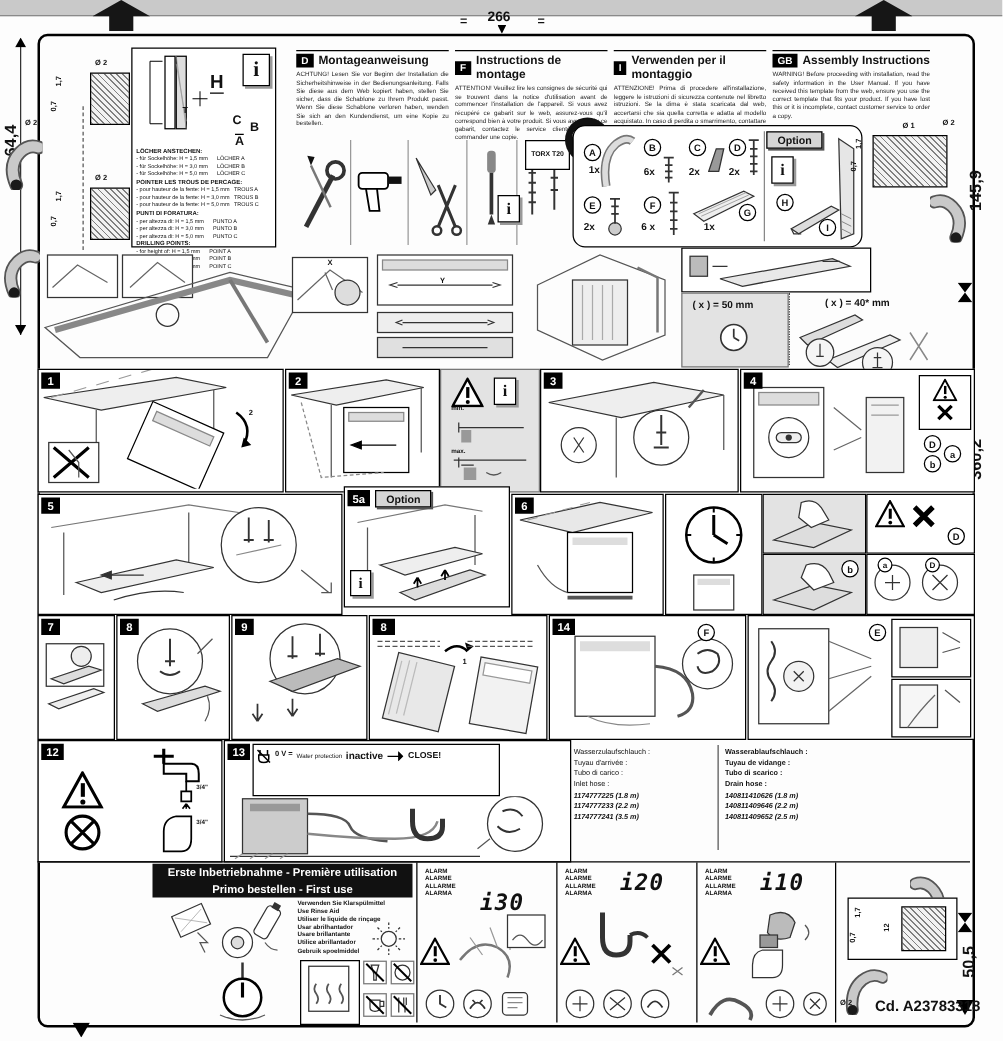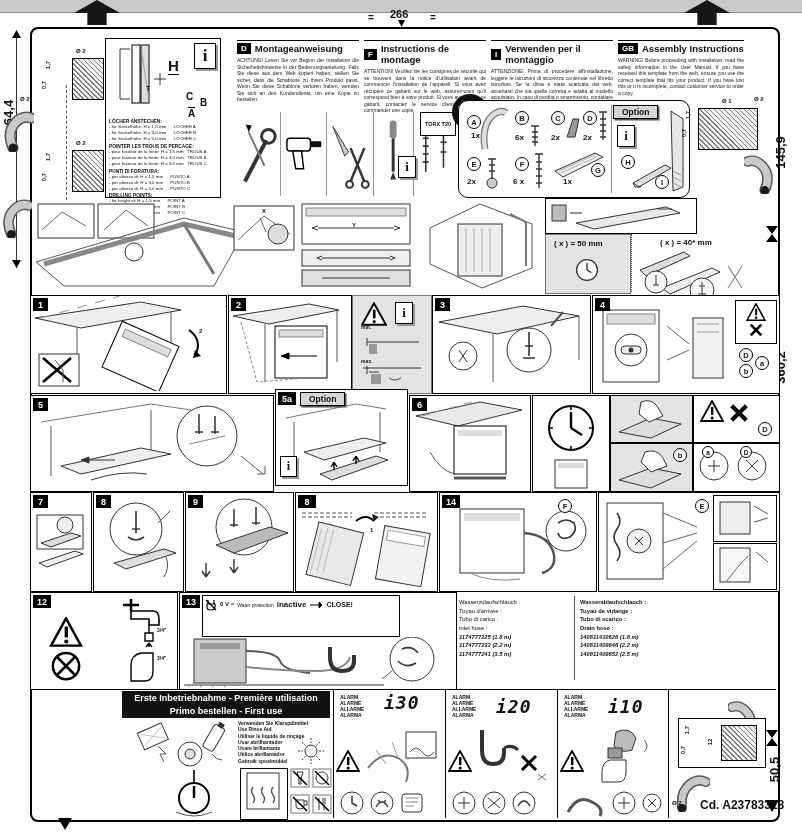--- a/index.html
+++ b/index.html
@@ -789,21 +789,21 @@
     </svg>
 </div>
 
 <div class="abs" style="left:336px;top:692px;width:106px;height:126px">
   <div class="abs alarmlbl" style="left:4px;top:2px">
     <div>ALARM</div>
     <div>ALARME</div>
     <div>ALLARME</div>
     <div>ALARMA</div>
   </div>
-  <span class="abs seg" style="left:48px;top:0">i30</span>
+  <span class="abs seg" style="left:48px;top:20px">i30</span>
   <svg width="24" height="22" viewBox="0 0 24 22" style="position:absolute;left:0px;top:58px">
       <path d="M12 1 L23 21 H1 Z" fill="#fff" stroke="#000" stroke-width="1.8"></path>
       <rect x="11" y="7" width="2.4" height="8" fill="#000"></rect>
       <circle cx="12.2" cy="18" r="1.5" fill="#000"></circle>
     </svg>
   <svg width="78" height="60" viewBox="0 0 78 60" style="position:absolute;left:26px;top:36px">
     <path d="M6 40 q14 -18 30 -10 q14 8 8 24" fill="none" stroke="#777" stroke-width="2"></path>
     <path d="M14 22 l10 14 M30 14 l6 16 M46 16 l0 16" stroke="#999"></path>
     <rect x="44" y="4" width="30" height="26" fill="#fff" stroke="#333"></rect>
     <path d="M48 24 q6 -8 12 0 t12 0" fill="none" stroke="#555"></path>

